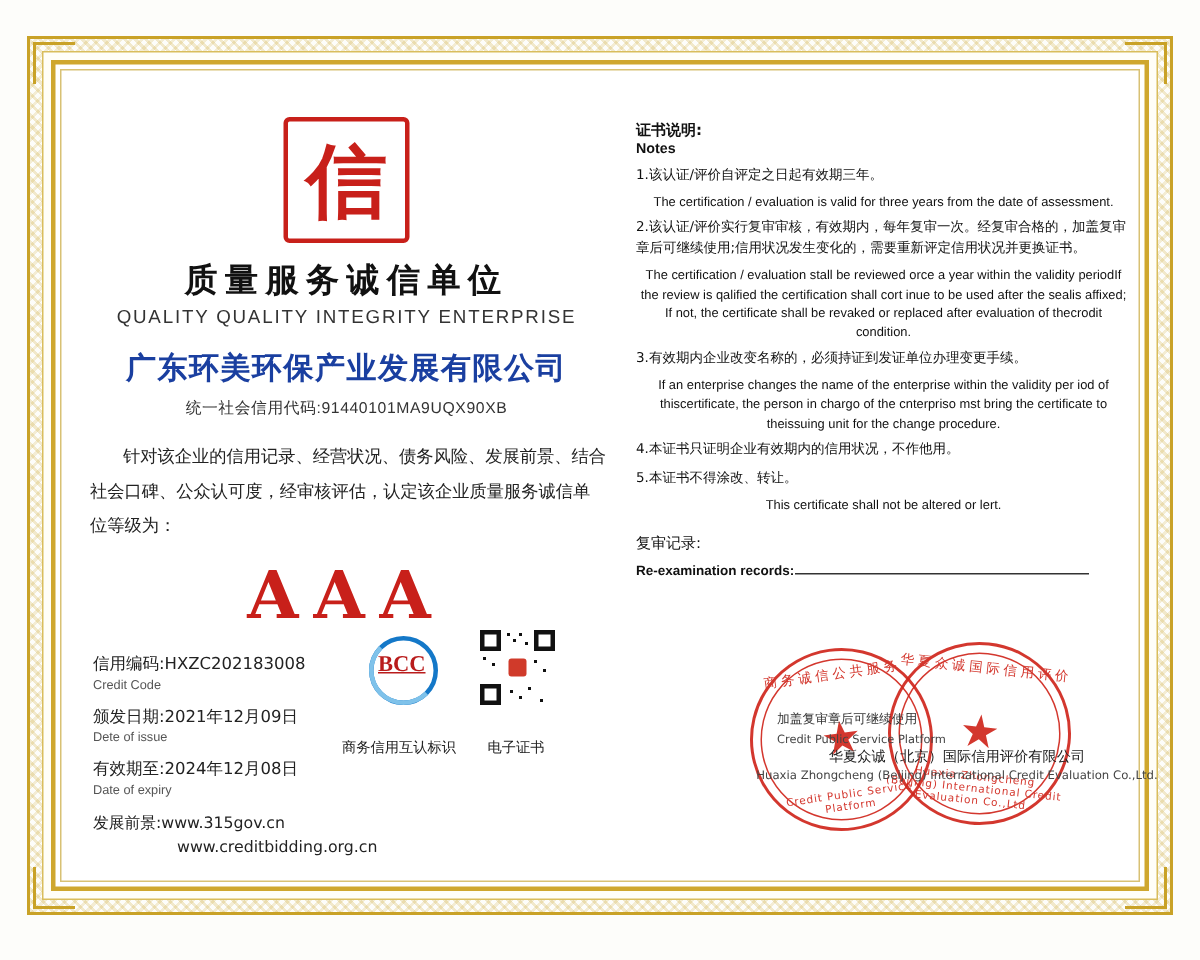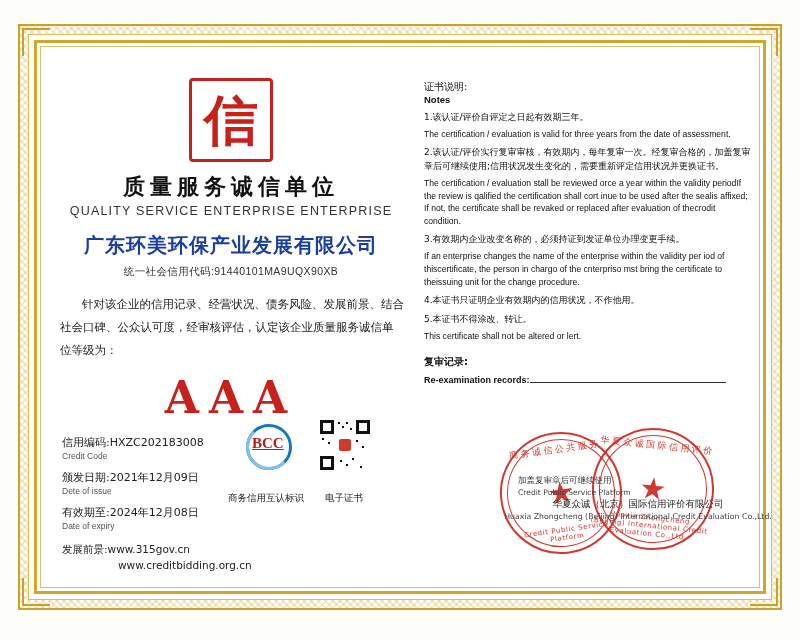--- a/index.html
+++ b/index.html
@@ -112,26 +112,26 @@
   .drow{margin-bottom:9px;}
   .drow .l1{font-size:11px;color:#222;font-family:"DejaVu Sans",sans-serif;}
   .drow .l2{font-size:8.5px;color:#555;margin-top:1px;}
   .links{
     text-align:left;padding-left:16px;margin-top:10px;font-size:10.5px;color:#222;
     font-family:"DejaVu Sans",sans-serif;line-height:1.55;
   }
   .links .url{padding-left:56px;display:block;}
 
   
-  .notes-head{font-size:10px;font-weight:normal;color:#111;font-family:"DejaVu Sans",sans-serif;}
+  .notes-head{font-size:10px;font-weight:bold;color:#111;font-family:"DejaVu Sans",sans-serif;}
   .notes-head-en{font-size:9.5px;font-weight:bold;color:#111;margin-bottom:6px;}
   .note-cn{font-size:9px;color:#111;line-height:1.55;margin-top:5px;font-family:"DejaVu Sans",sans-serif;}
-  .note-en{font-size:8.6px;color:#111;line-height:1.5;margin-top:3px;}
+  .note-en{font-size:8.6px;color:#111;line-height:1.5;margin-top:3px;text-align:center;}
   .reexam{margin-top:12px;}
-  .reexam .cn{font-size:10px;font-weight:bold;color:#111;font-family:"DejaVu Sans",sans-serif;}
+  .reexam .cn{font-size:10px;font-weight:normal;color:#111;font-family:"DejaVu Sans",sans-serif;}
   .reexam .en{font-size:9px;font-weight:bold;color:#111;margin-top:4px;white-space:nowrap;}
   .reexam .en .rule{display:inline-block;border-bottom:1px solid #333;width:196px;height:9px;}
 
   
   .bcc{
     position:absolute;left:238px;top:424px;width:66px;height:40px;
   }
   .bcc .ring{
     position:absolute;left:8px;top:0;width:40px;height:40px;border-radius:50%;
     border:3px solid #1478c8;
@@ -213,21 +213,21 @@
 
   <div class="content">
 
     <div class="col-left">
 
       <div class="seal-logo">
         <span>信</span>
       </div>
 
       <div class="title-cn">质量服务诚信单位</div>
-      <div class="title-en">QUALITY SERVICE ENTERPRISE ENTERPRISE</div>
+      <div class="title-en">QUALITY QUALITY INTEGRITY ENTERPRISE</div>
 
       <div class="company">广东环美环保产业发展有限公司</div>
       <div class="uscc">统一社会信用代码:91440101MA9UQX90XB</div>
 
       <div class="para">针对该企业的信用记录、经营状况、债务风险、发展前景、结合社会口碑、公众认可度，经审核评估，认定该企业质量服务诚信单位等级为：</div>
 
       <div class="grade">AAA</div>
 
       <div class="details">
         <div class="drow">

